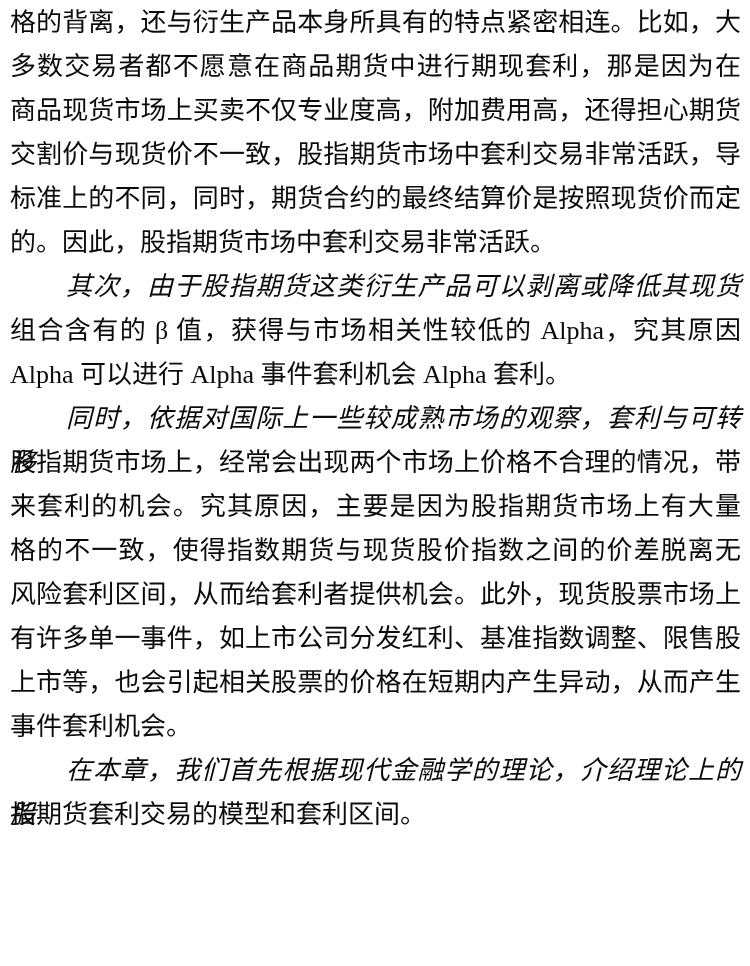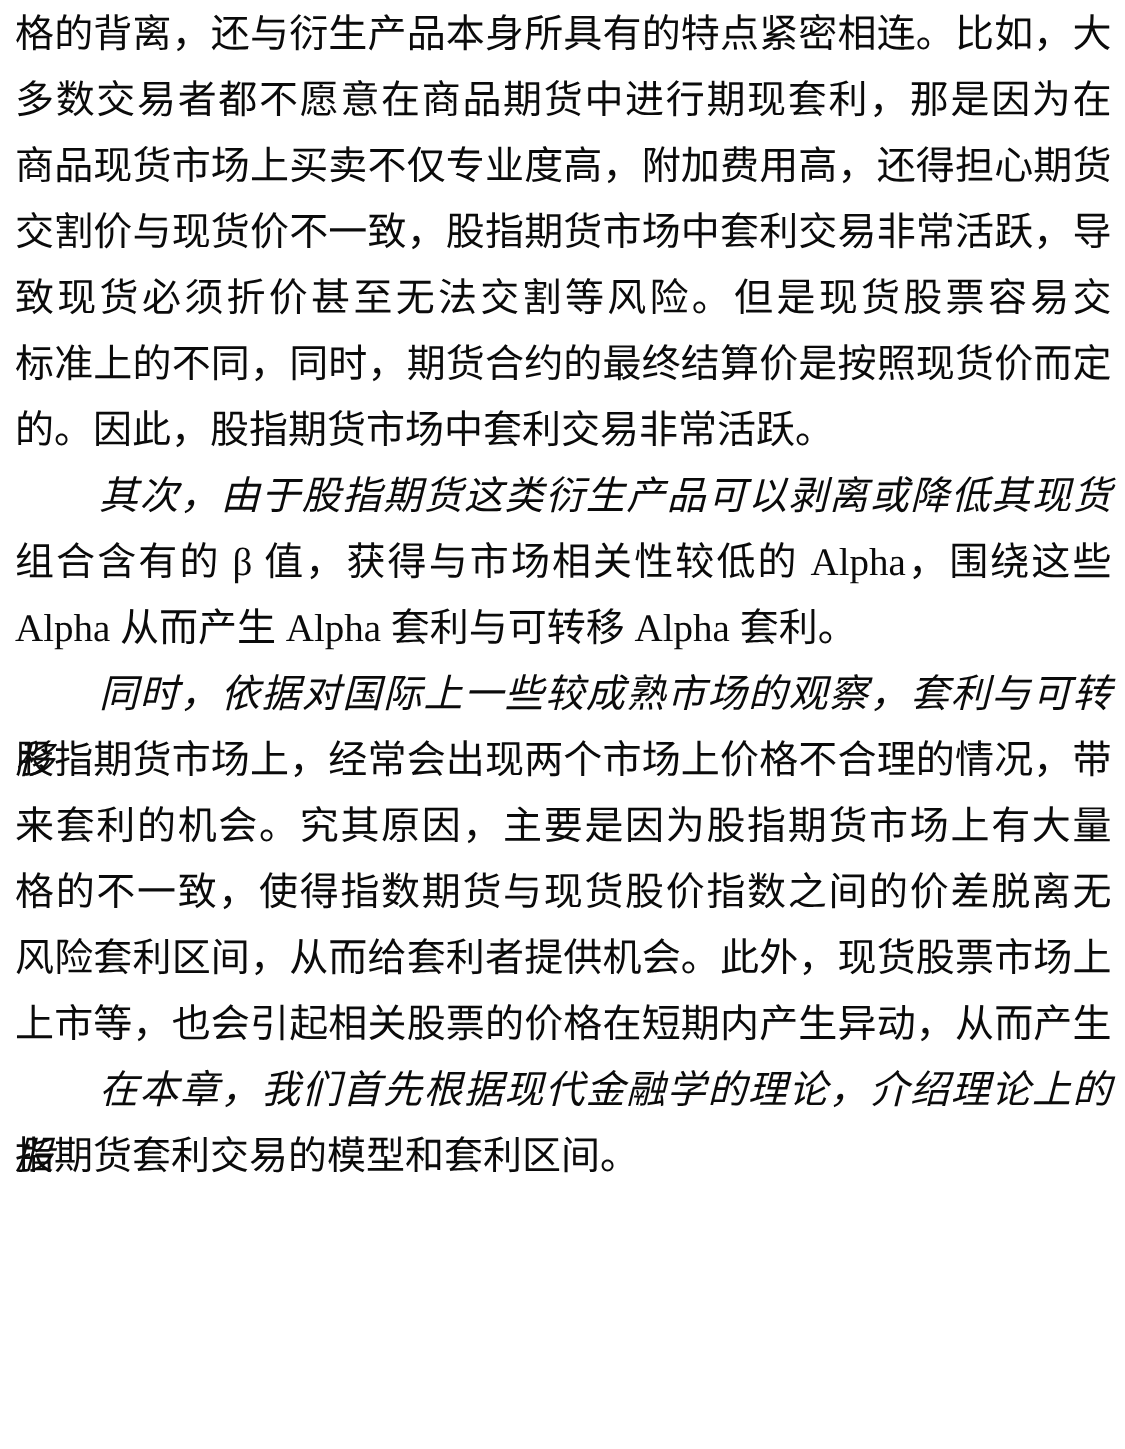--- a/index.html
+++ b/index.html
@@ -39,27 +39,28 @@
   }
 </style>
 </head>
 <body>
 
 <div class="page">
   <div class="line">格的背离，还与衍生产品本身所具有的特点紧密相连。比如，大</div>
   <div class="line">多数交易者都不愿意在商品期货中进行期现套利，那是因为在</div>
   <div class="line">商品现货市场上买卖不仅专业度高，附加费用高，还得担心期货</div>
   <div class="line">交割价与现货价不一致，股指期货市场中套利交易非常活跃，导</div>
-  <div class="line">致现货必须折价甚至无法交割等风险。但是现货股票容易交</div>
   <div class="line">标准上的不同，同时，期货合约的最终结算价是按照现货价而定</div>
   <div class="line para-end">的。因此，股指期货市场中套利交易非常活跃。</div>
   <div class="line indent">其次，由于股指期货这类衍生产品可以剥离或降低其现货</div>
-  <div class="line">组合含有的 β 值，获得与市场相关性较低的 Alpha，围绕这些</div>
-  <div class="line para-end">Alpha 从而产生 Alpha 套利与可转移 Alpha 套利。</div>
+  <div class="line">组合含有的 β 值，获得与市场相关性较低的 Alpha，究其原因</div>
+  <div class="line para-end">Alpha 可以进行 Alpha 事件套利机会 Alpha 套利。</div>
   <div class="line indent">同时，依据对国际上一些较成熟市场的观察，套利与可转移</div>
   <div class="line">股指期货市场上，经常会出现两个市场上价格不合理的情况，带</div>
   <div class="line">来套利的机会。究其原因，主要是因为股指期货市场上有大量</div>
   <div class="line">格的不一致，使得指数期货与现货股价指数之间的价差脱离无</div>
   <div class="line">风险套利区间，从而给套利者提供机会。此外，现货股票市场上</div>
+  <div class="line">有许多单一事件，如上市公司分发红利、基准指数调整、限售股</div>
   <div class="line">上市等，也会引起相关股票的价格在短期内产生异动，从而产生</div>
+  <div class="line para-end">事件套利机会。</div>
   <div class="line indent">在本章，我们首先根据现代金融学的理论，介绍理论上的股</div>
   <div class="line para-end">指期货套利交易的模型和套利区间。</div>
 </div>
 
 </body></html>

